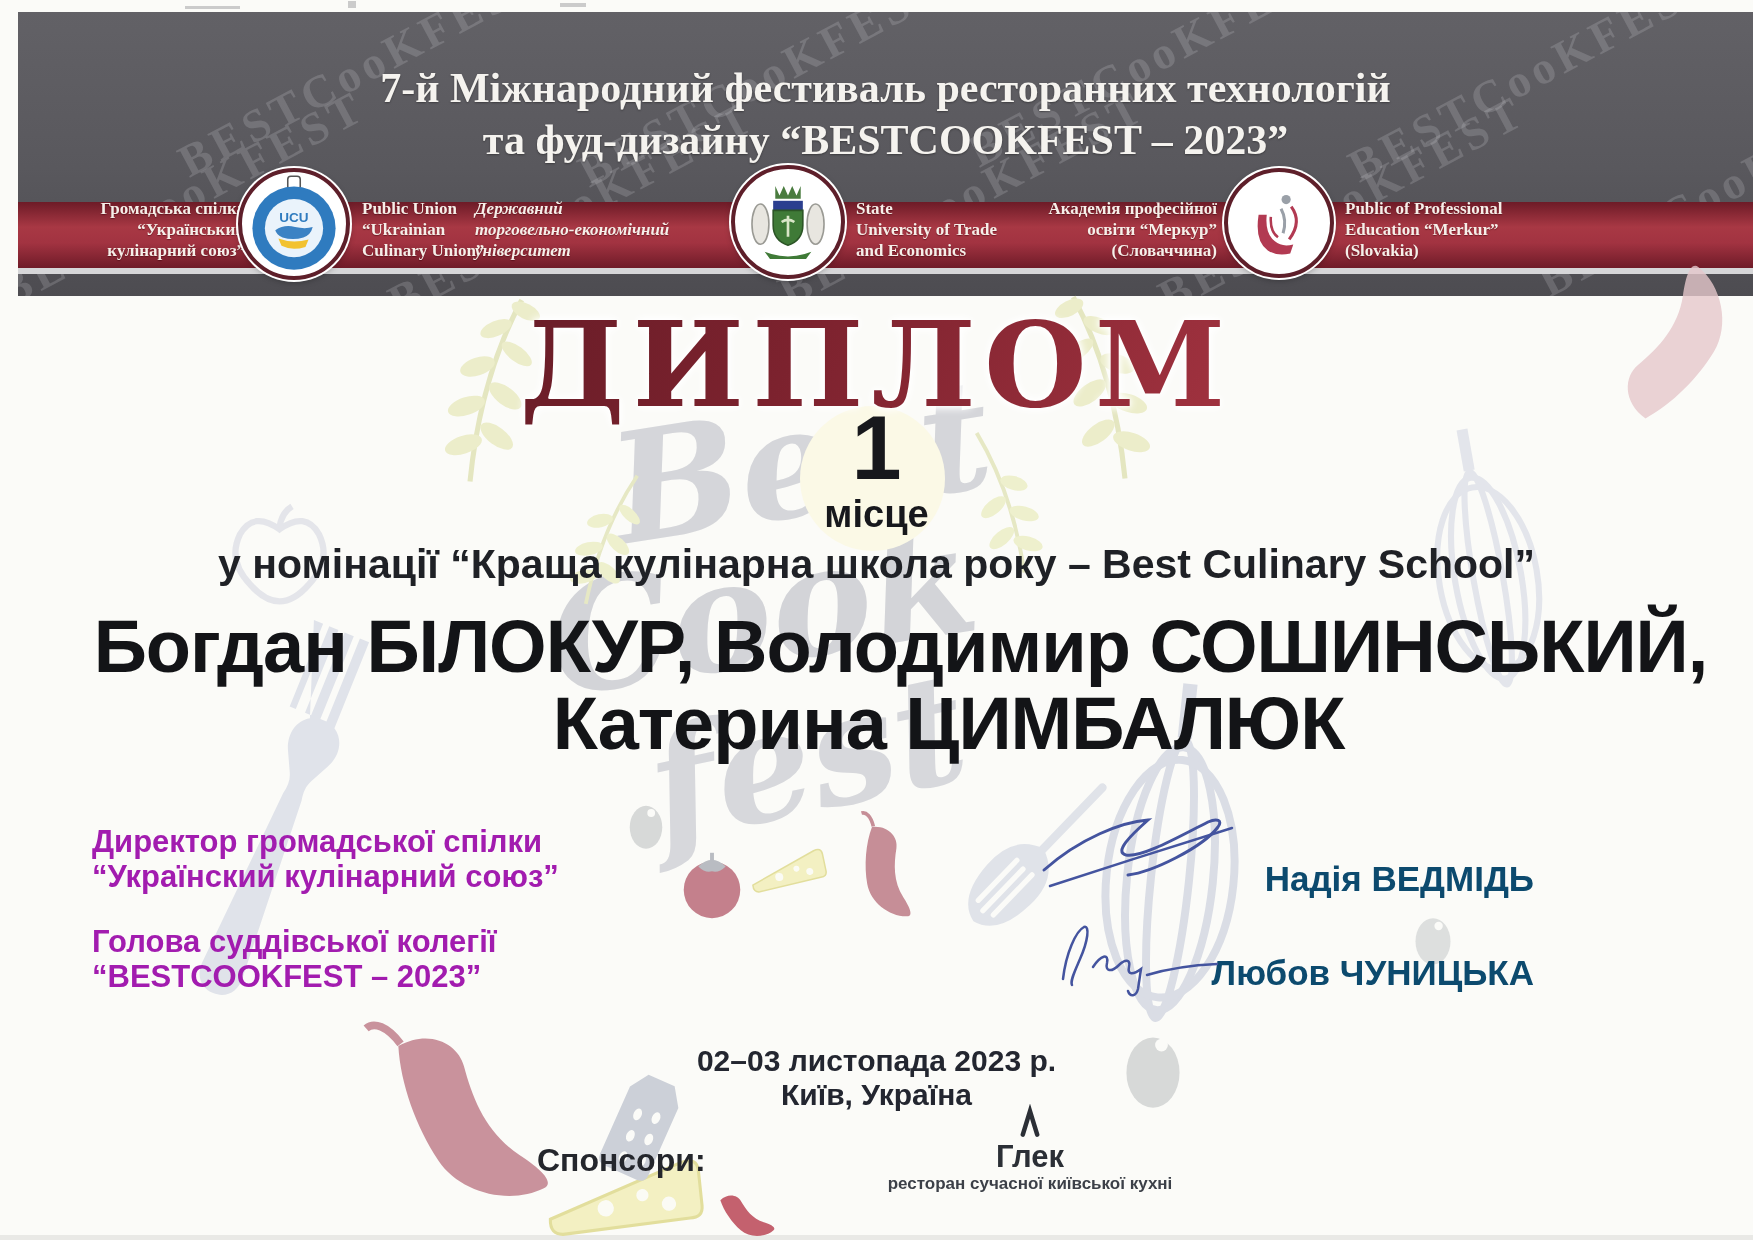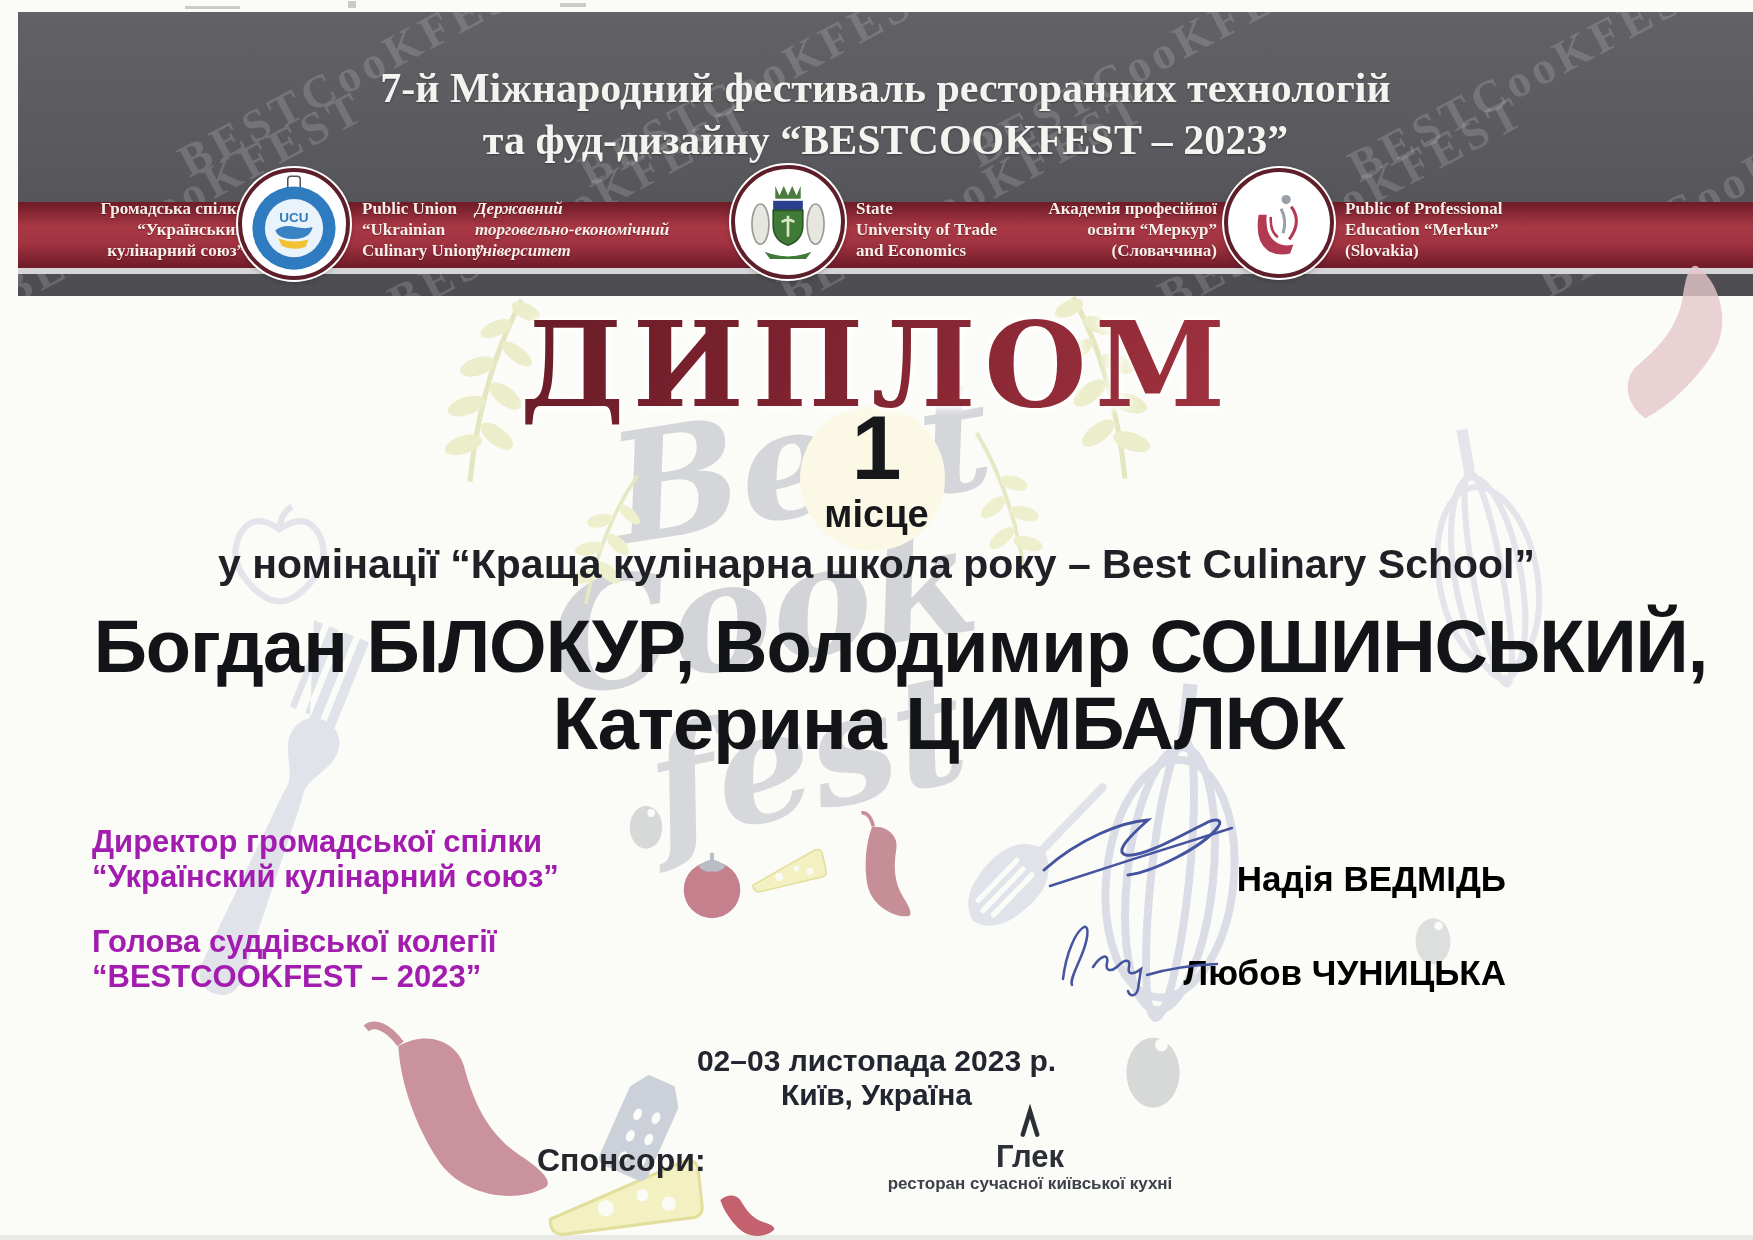--- a/index.html
+++ b/index.html
@@ -32,22 +32,22 @@
      background:linear-gradient(115deg,#4e161f 5%,#7c222e 45%,#c2414f 95%);
      -webkit-background-clip:text;background-clip:text;color:transparent;
      filter:drop-shadow(0 0 5px #ffffff) drop-shadow(0 0 2px #ffffff);}
   .place-circle{left:800px;top:406px;width:145px;height:145px;border-radius:50%;
      background:#fbf9e6;z-index:3;}
   .place-number{top:404px;font:700 90px/88px "Liberation Sans",sans-serif;color:#17181c;}
   .place-label{top:494px;font:700 38px/40px "Liberation Sans",sans-serif;color:#17181c;}
   .nomination{top:542px;font:700 41px/44px "Liberation Sans",sans-serif;color:#1f2126;}
   .recips{font:700 74px/78px "Liberation Sans",sans-serif;color:#131417;letter-spacing:-1px;padding-left:24px;}
   .ltitle{left:92px;width:520px;font:700 31px/35px "Liberation Sans",sans-serif;color:#a21caf;}
-  .rname{left:1146px;width:360px;text-align:right;
-         font:700 35px/38px "Liberation Sans",sans-serif;color:#000000;}
+  .rname{left:1174px;width:360px;text-align:right;
+         font:700 35px/38px "Liberation Sans",sans-serif;color:#0c4a6e;}
   .event{top:1044px;font:700 30px/34px "Liberation Sans",sans-serif;color:#232630;}
   .sponsor-label{left:537px;top:1142px;font:700 32px "Liberation Sans",sans-serif;color:#24262c;}
   .robotcoupe{left:680px;top:1146px;display:flex;align-items:center;gap:7px;
       font:italic 700 34px "Liberation Sans",sans-serif;color:#1c2430;}
   .rc-reg{font:700 14px "Liberation Sans",sans-serif;align-self:flex-start;margin-top:2px;}
   .glek{left:860px;width:340px;top:1104px;text-align:center;color:#2b2f36;}
   .glek-name{font:700 31px/34px "Liberation Sans",sans-serif;}
   .glek-sub{font:700 17px/20px "Liberation Sans",sans-serif;color:#3c4048;}
 
   

